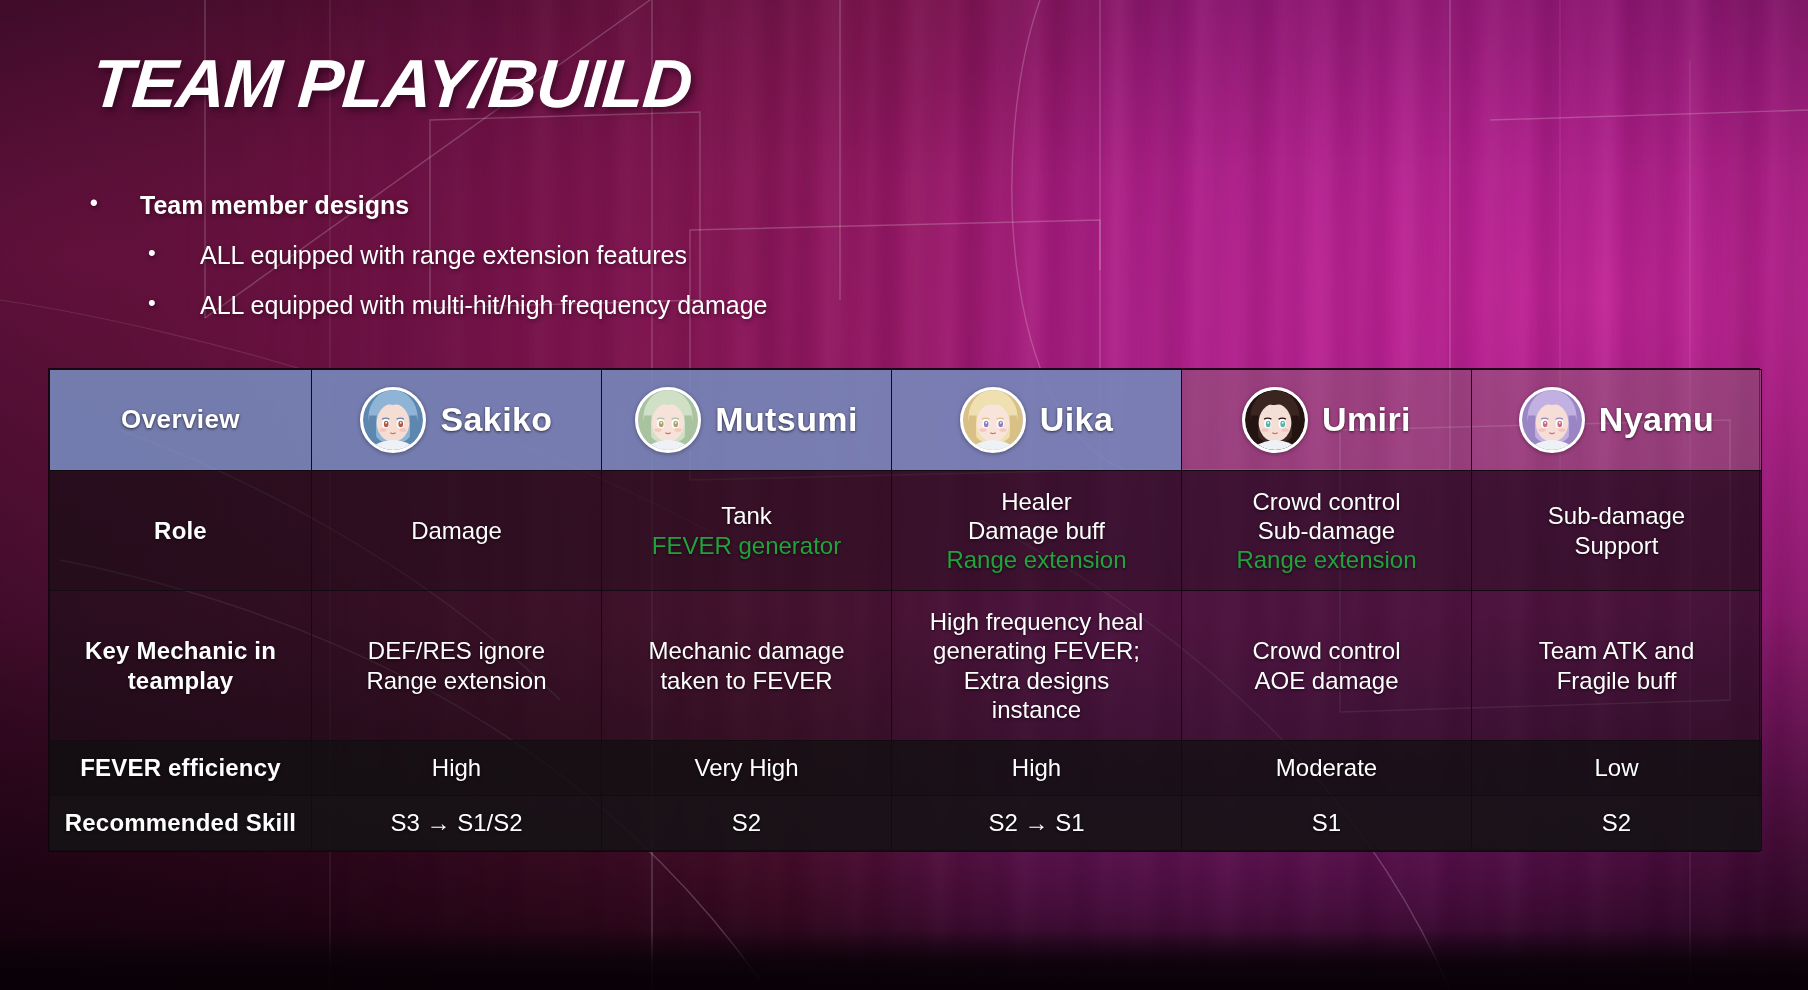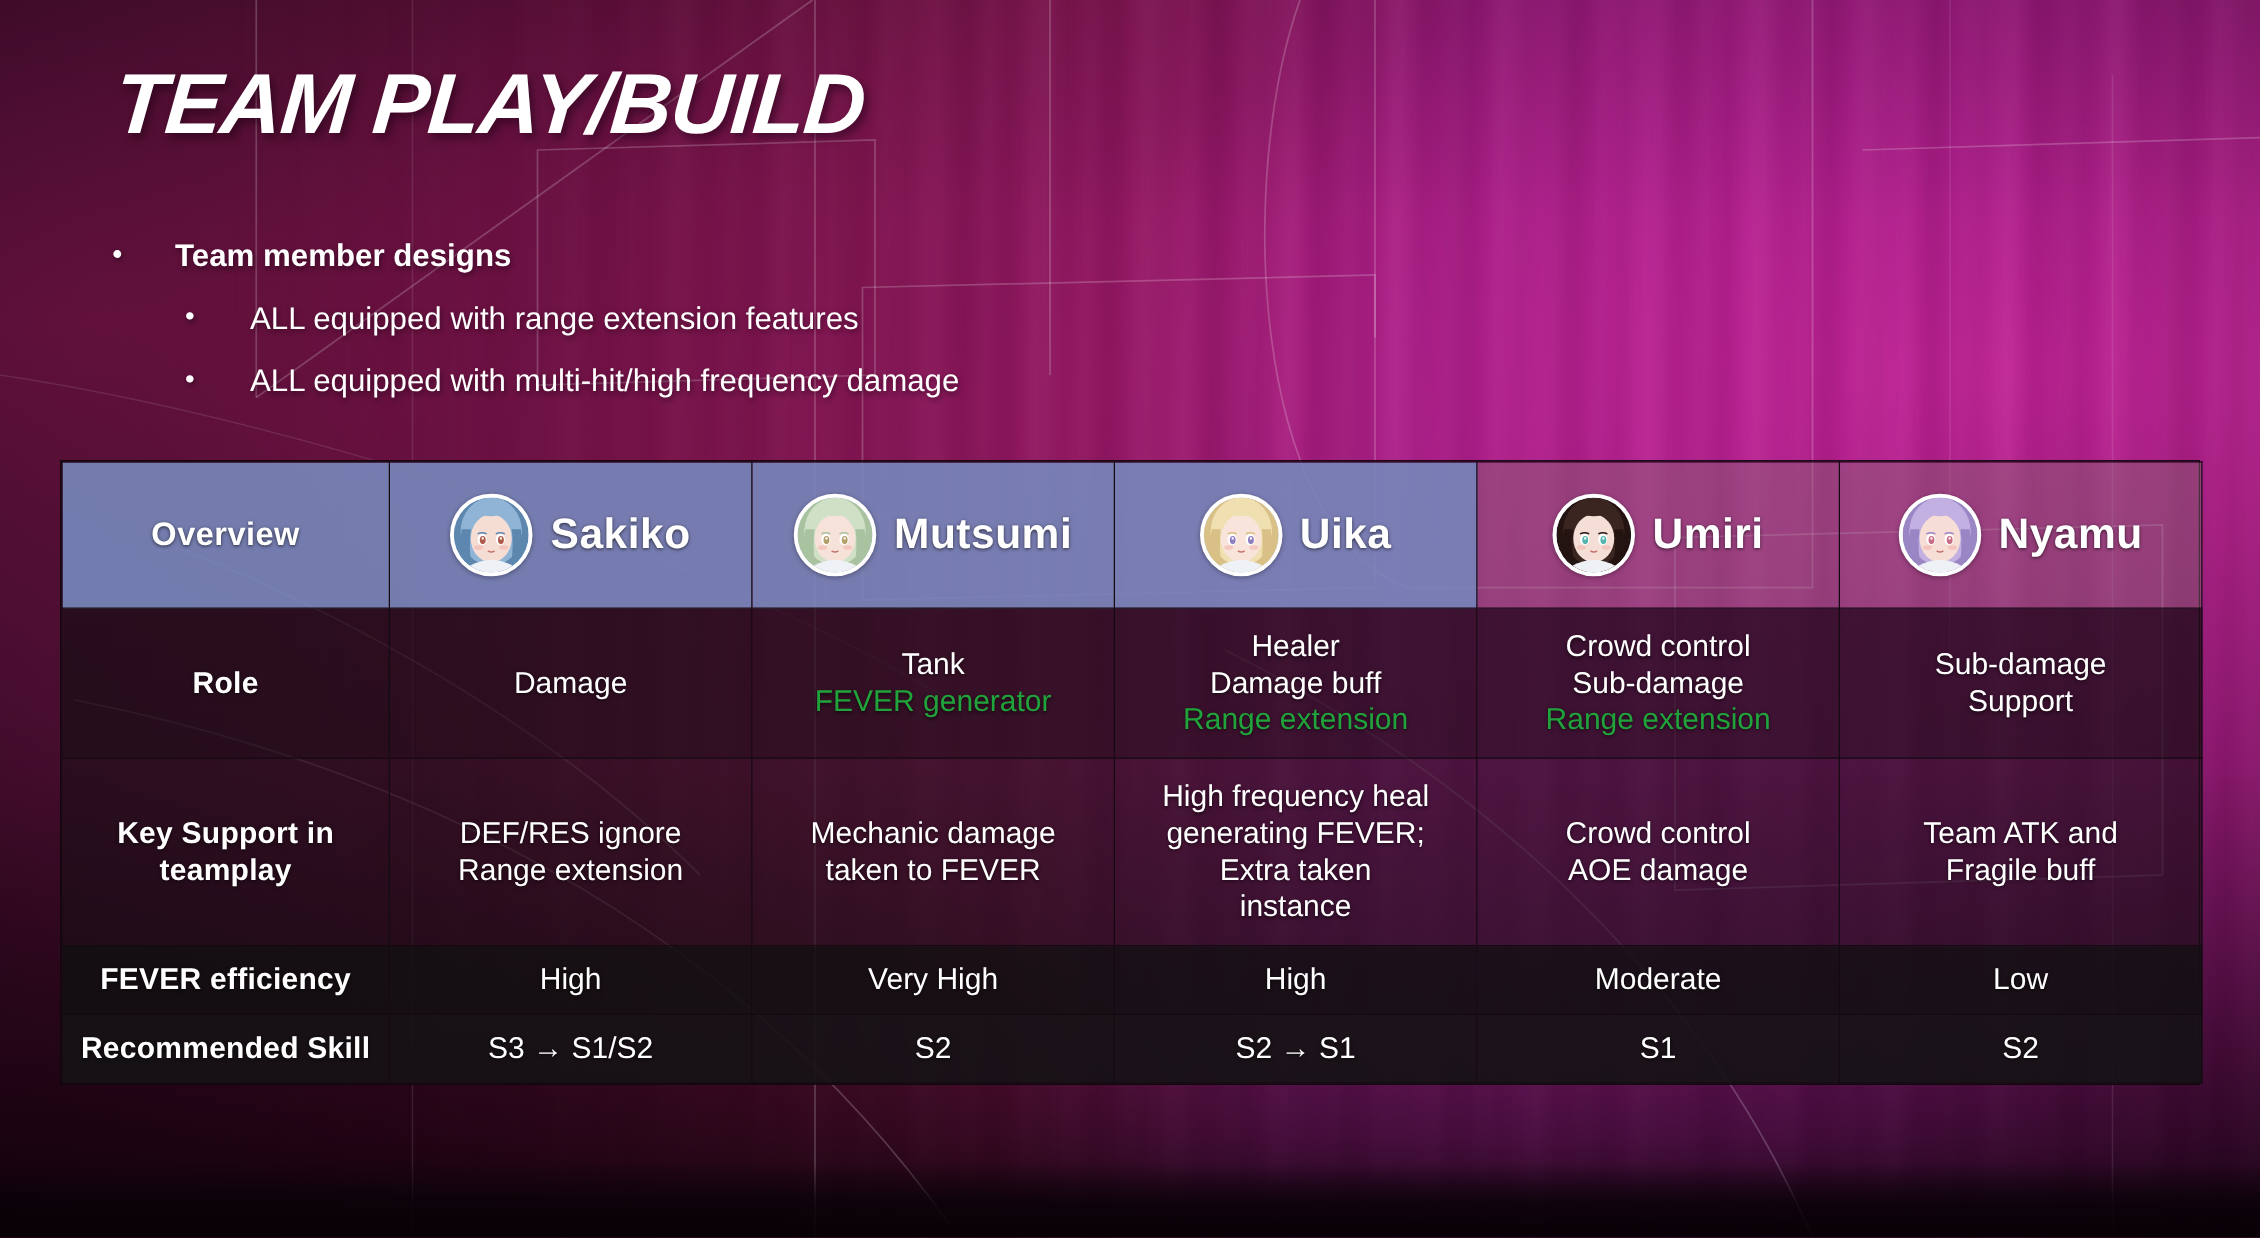--- a/index.html
+++ b/index.html
@@ -106,21 +106,21 @@
     line-height:1.22;
     text-shadow:0 1px 3px rgba(0,0,0,.65);
   }
   col.c0{ width:262px; }
   col.cx{ width:290px; }
 
   
   tr.hdr td{ height:100px; padding:0; }
   td.hdr-blue{ background:rgba(118,133,185,0.92); }
   td.hdr-dim { background:rgba(128,108,112,0.42);margin-top:45px; }
-  .hdr-inner{ display:flex; align-items:center; justify-content:center; gap:14px; height:116px; }
+  .hdr-inner{ display:flex; align-items:center; justify-content:center; gap:14px; height:100px; }
   .hdr-label{ font-size:26px; font-weight:bold; letter-spacing:.4px; }
   .hdr-name { font-size:34px; font-weight:bold; letter-spacing:.4px; }
 
   
   .avatar{
     width:66px; height:66px; border-radius:50%;
     border:3px solid #fff; overflow:hidden; position:relative;
     flex:0 0 66px; box-shadow:0 1px 4px rgba(0,0,0,.35);
     background:#cfd6e6;
   }
@@ -401,33 +401,33 @@
               <div class="">Crowd control</div>
               <div class="">Sub-damage</div>
               <div class="green">Range extension</div>
             </td>
             <td class="cellpad">
               <div class="">Sub-damage</div>
               <div class="">Support</div>
             </td>
           </tr>
           <tr class="r-mech">
-            <td class="rowhdr cellpad">Key Support in teamplay</td>
+            <td class="rowhdr cellpad">Key Mechanic in teamplay</td>
             <td class="cellpad">
               <div class="">DEF/RES ignore</div>
               <div class="">Range extension</div>
             </td>
             <td class="cellpad">
               <div class="">Mechanic damage</div>
               <div class="">taken to FEVER</div>
             </td>
             <td class="cellpad">
               <div class="">High frequency heal</div>
               <div class="">generating FEVER;</div>
-              <div class="">Extra taken</div>
+              <div class="">Extra designs</div>
               <div class="">instance</div>
             </td>
             <td class="cellpad">
               <div class="">Crowd control</div>
               <div class="">AOE damage</div>
             </td>
             <td class="cellpad">
               <div class="">Team ATK and</div>
               <div class="">Fragile buff</div>
             </td>

